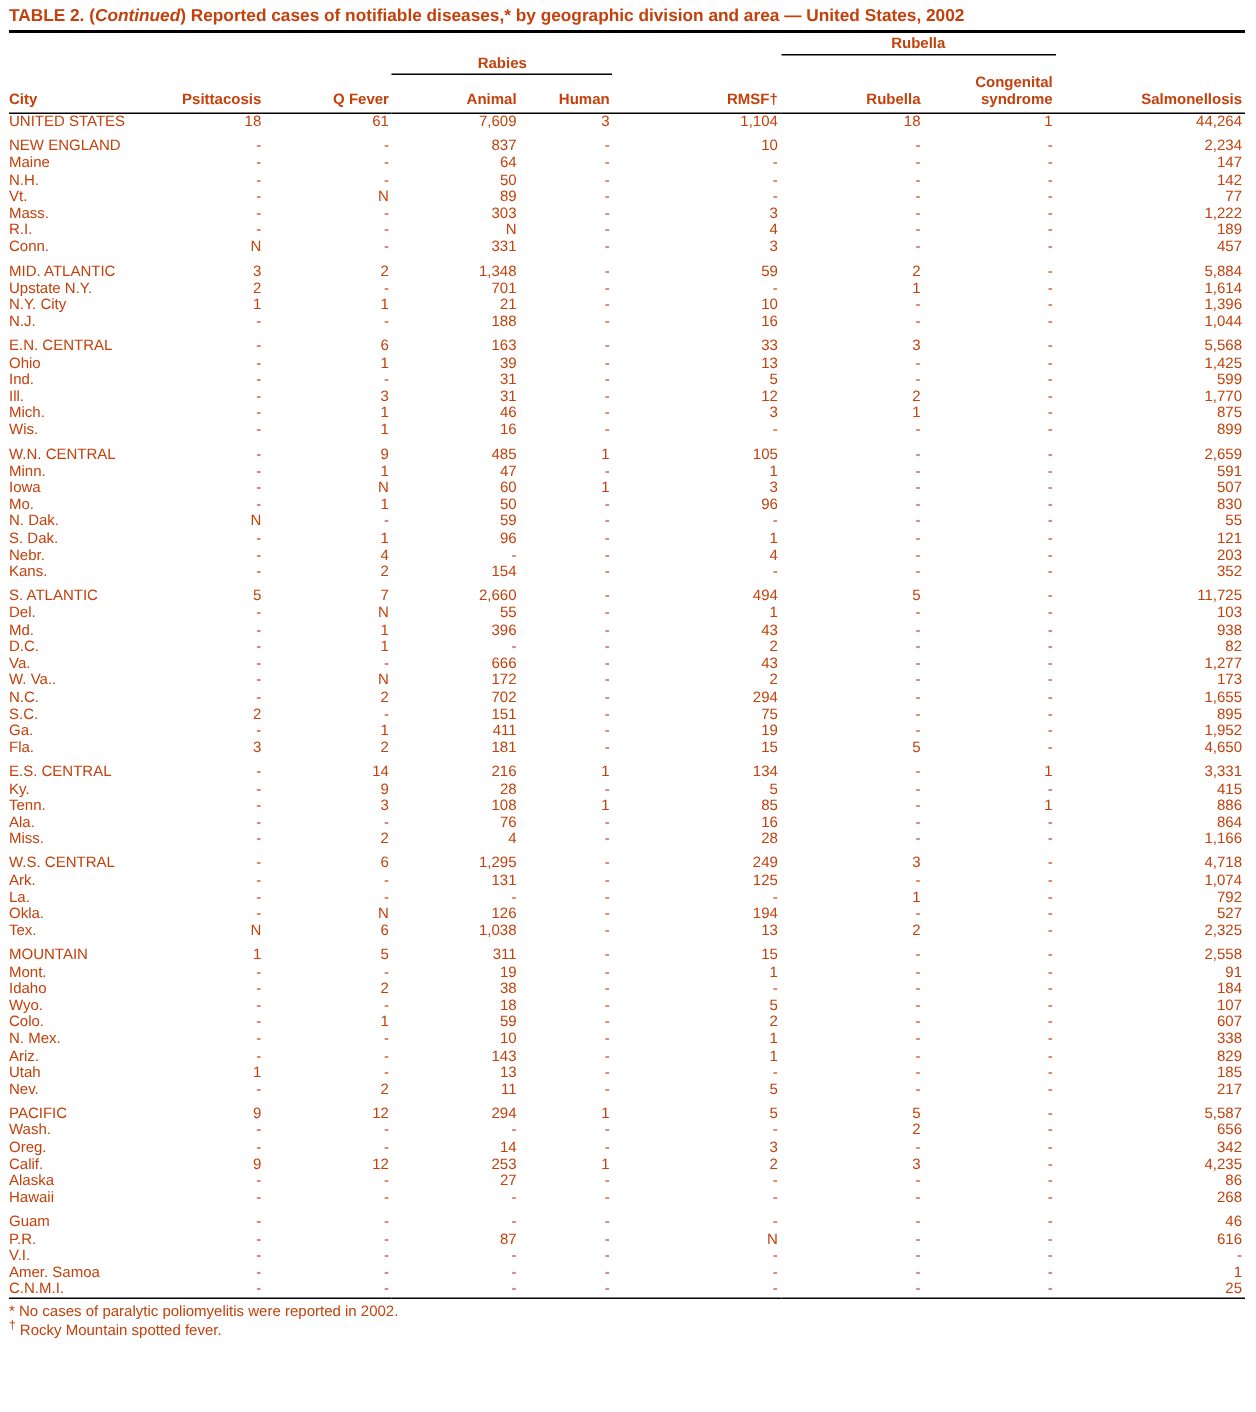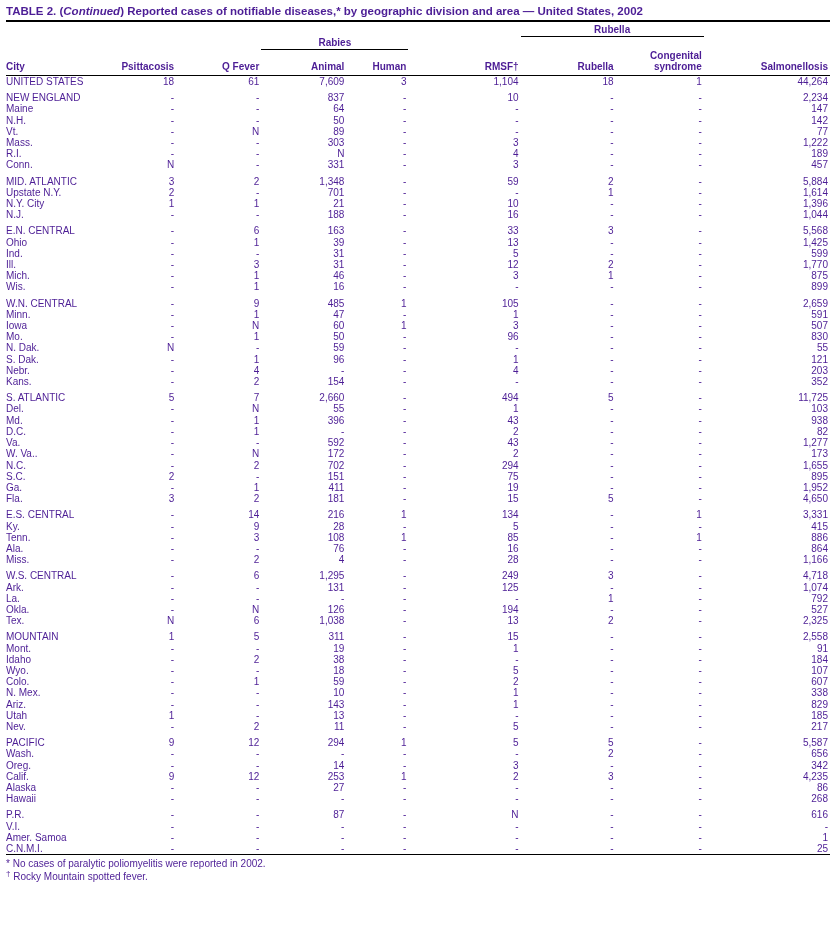--- a/index.html
+++ b/index.html
@@ -1,21 +1,21 @@
 <!DOCTYPE html>
 <html><head>
 <meta charset="utf-8">
 <style>
   * { box-sizing: border-box; }
   html, body { margin: 0; padding: 0; background: #ffffff; }
   .page {
     width: 837px; height: 941px; overflow: hidden;
     padding: 5px 7px 0 6px;
     font-family: "Liberation Sans", sans-serif;
-    color: #4c1d95; background: #fff;
+    color: #c2410c; background: #fff;
   }
   .title {
     font-size: 11.5px; font-weight: bold;
     padding-bottom: 3px; border-bottom: 2px solid #000;
     white-space: nowrap;
   }
   .title .it { font-style: italic; }
   table.main {
     width: 100%; border-collapse: collapse; table-layout: fixed;
     border-bottom: 1.5px solid #000;
@@ -429,21 +429,21 @@
           <td class="num-col">-</td>
           <td class="num-col">2</td>
           <td class="num-col">-</td>
           <td class="num-col">-</td>
           <td class="num-col">82</td>
         </tr>
         <tr class="data-row state">
           <td class="area-col">Va.</td>
           <td class="num-col">-</td>
           <td class="num-col">-</td>
-          <td class="num-col">592</td>
+          <td class="num-col">666</td>
           <td class="num-col">-</td>
           <td class="num-col">43</td>
           <td class="num-col">-</td>
           <td class="num-col">-</td>
           <td class="num-col">1,277</td>
         </tr>
         <tr class="data-row state">
           <td class="area-col">W. Va..</td>
           <td class="num-col">-</td>
           <td class="num-col">N</td>
@@ -780,20 +780,31 @@
           <td class="num-col">-</td>
           <td class="num-col">-</td>
           <td class="num-col">-</td>
           <td class="num-col">-</td>
           <td class="num-col">-</td>
           <td class="num-col">-</td>
           <td class="num-col">268</td>
         </tr>
         <tr class="spacer">
           <td colspan="9"></td>
+        </tr>
+        <tr class="data-row territory">
+          <td class="area-col">Guam</td>
+          <td class="num-col">-</td>
+          <td class="num-col">-</td>
+          <td class="num-col">-</td>
+          <td class="num-col">-</td>
+          <td class="num-col">-</td>
+          <td class="num-col">-</td>
+          <td class="num-col">-</td>
+          <td class="num-col">46</td>
         </tr>
         <tr class="data-row territory">
           <td class="area-col">P.R.</td>
           <td class="num-col">-</td>
           <td class="num-col">-</td>
           <td class="num-col">87</td>
           <td class="num-col">-</td>
           <td class="num-col">N</td>
           <td class="num-col">-</td>
           <td class="num-col">-</td>

